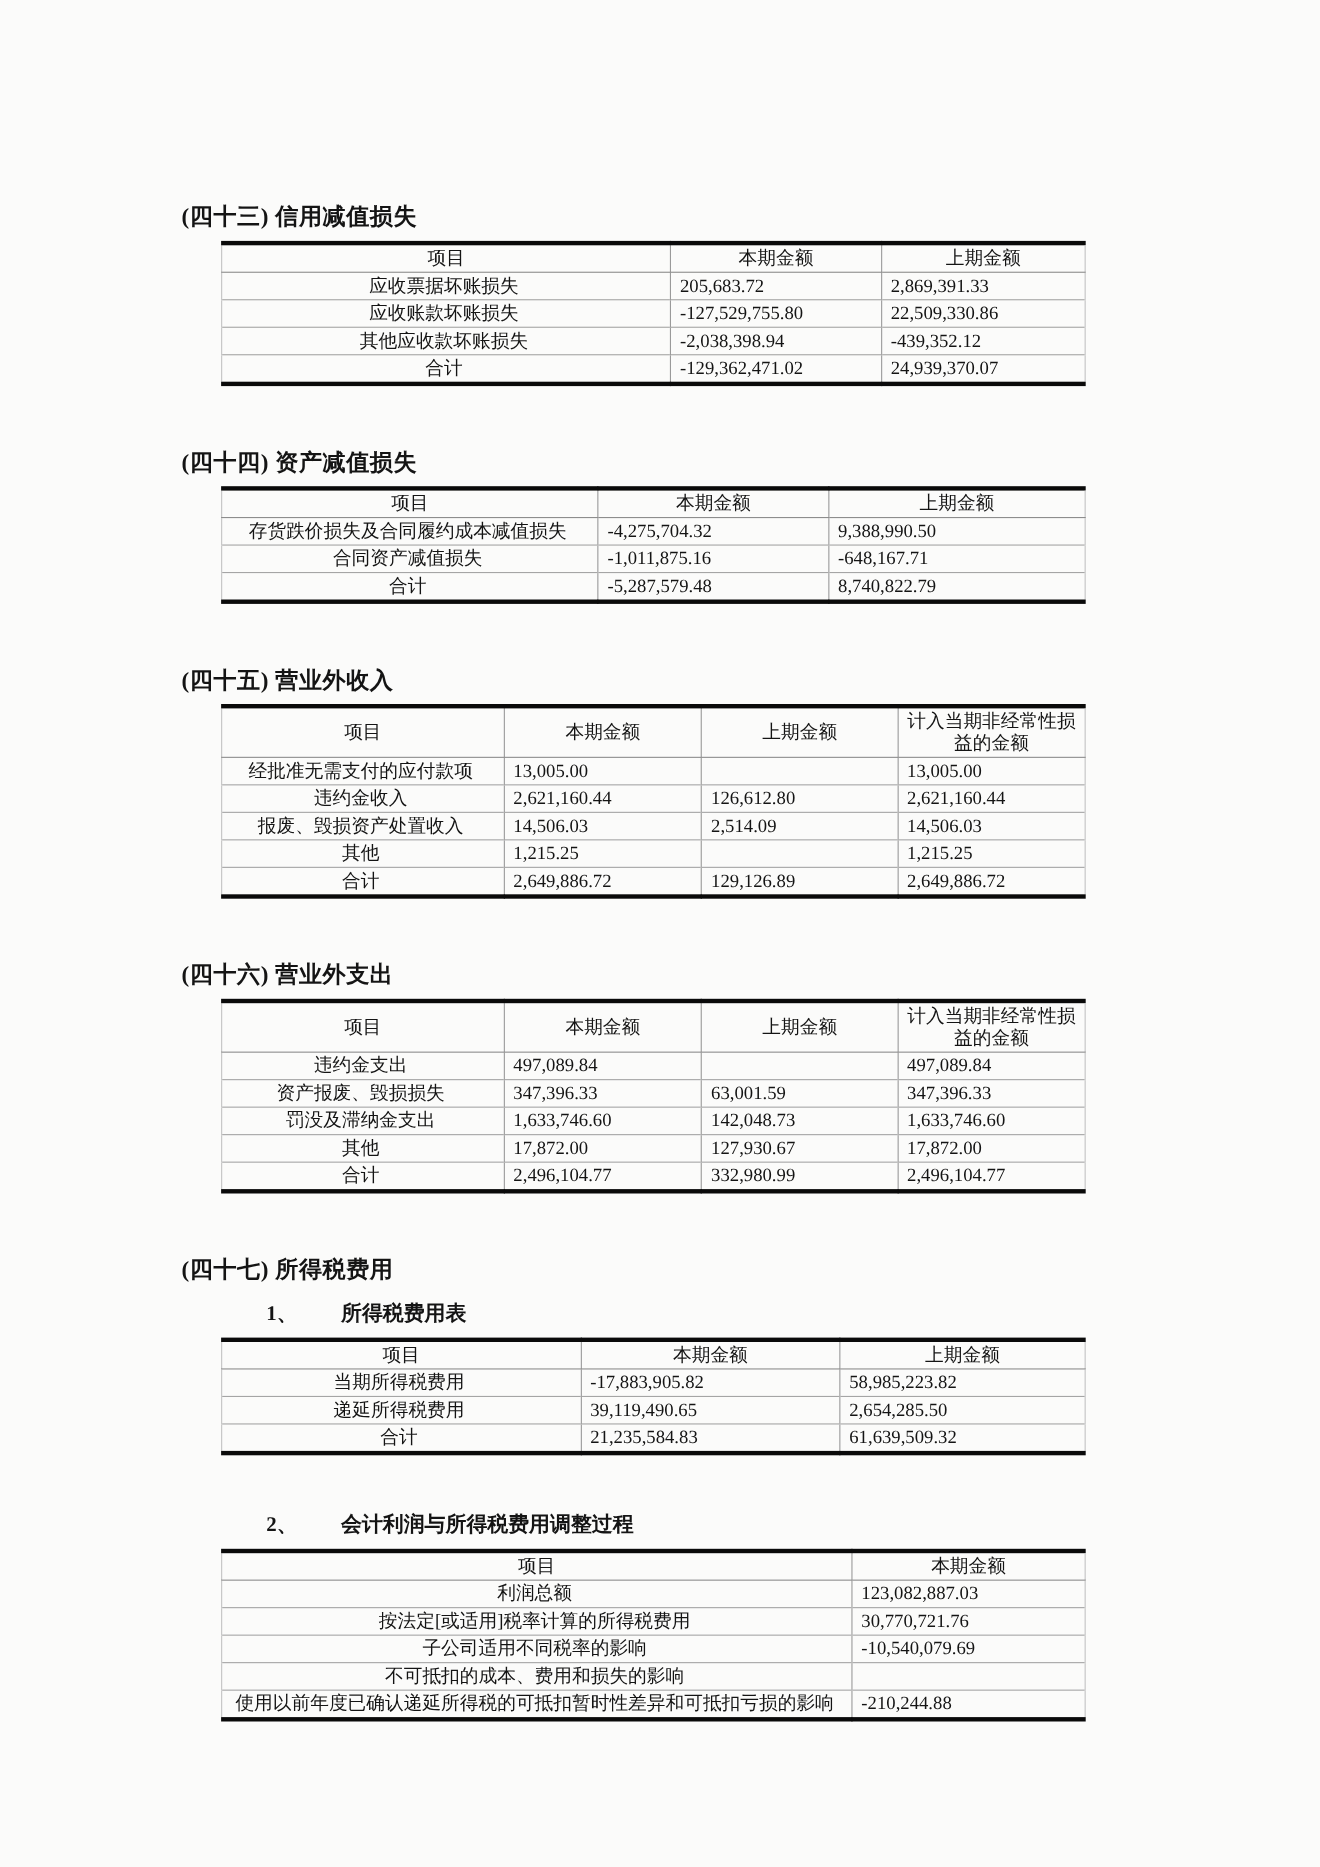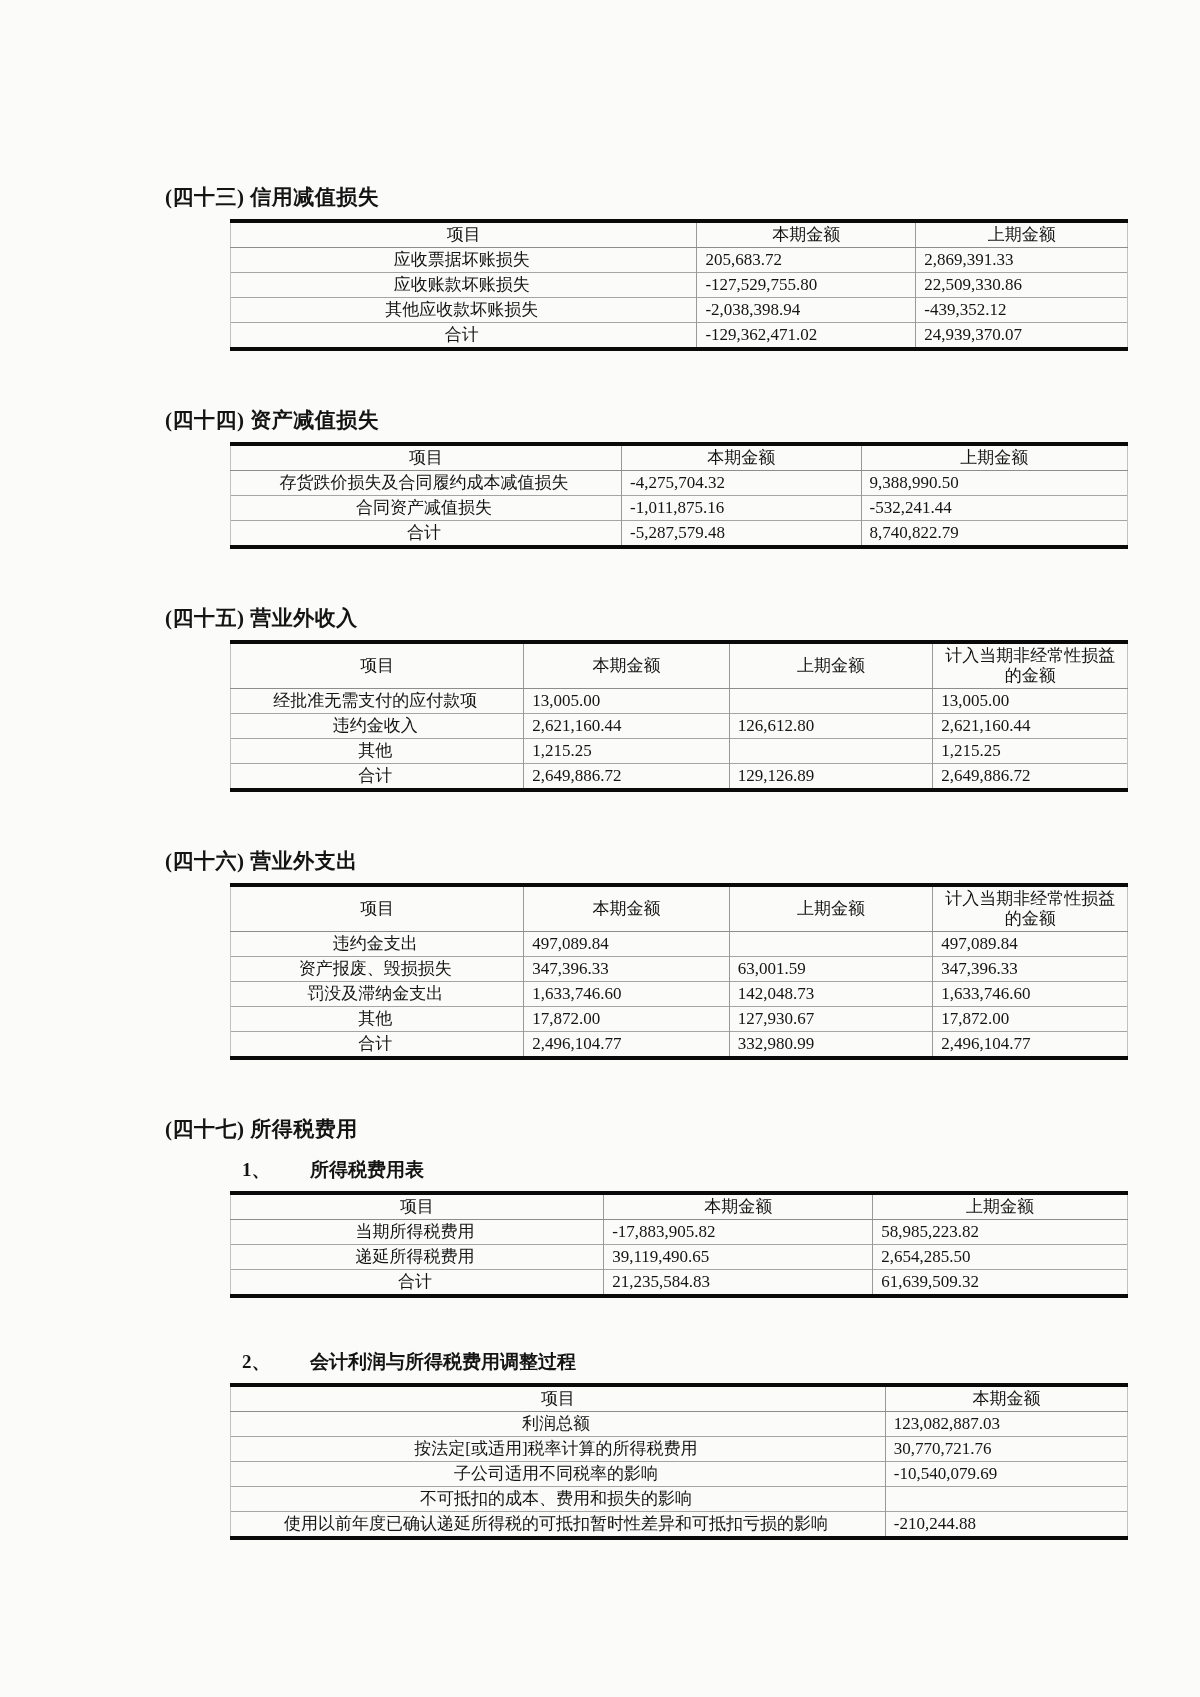--- a/index.html
+++ b/index.html
@@ -25,22 +25,22 @@
   h2.section-heading.first { margin-top: 0; }
   .sub-heading {
     display: flex;
     margin: 16px 0 9px 77px;
     font-size: 19px; font-weight: bold;
     line-height: 24px;
   }
   .sub-heading.gap-large { margin-top: 52px; }
   .sub-num { width: 68px; }
   table.fin-table {
-    width: 898px;
-    margin-left: 65px;
+    width: 786px;
+    margin-left: 36px;
     border-collapse: collapse;
     table-layout: fixed;
     font-size: 17px;
     border-top: 4px solid #0a0a0a;
     border-bottom: 4px solid #0a0a0a;
   }
   table.fin-table th, table.fin-table td {
     border-left: 1px solid #9a9a9a;
     border-right: 1px solid #9a9a9a;
     vertical-align: middle;
@@ -123,21 +123,21 @@
         </thead>
         <tbody>
           <tr>
             <td class="lbl">存货跌价损失及合同履约成本减值损失</td>
             <td class="num">-4,275,704.32</td>
             <td class="num">9,388,990.50</td>
           </tr>
           <tr>
             <td class="lbl">合同资产减值损失</td>
             <td class="num">-1,011,875.16</td>
-            <td class="num">-532,241.44</td>
+            <td class="num">-648,167.71</td>
           </tr>
           <tr>
             <td class="lbl total">合计</td>
             <td class="num">-5,287,579.48</td>
             <td class="num">8,740,822.79</td>
           </tr>
         </tbody>
       </table>
 
     <h2 class="section-heading">(四十五) 营业外收入</h2>
@@ -163,20 +163,26 @@
             <td class="num"></td>
             <td class="num">13,005.00</td>
           </tr>
           <tr>
             <td class="lbl">违约金收入</td>
             <td class="num">2,621,160.44</td>
             <td class="num">126,612.80</td>
             <td class="num">2,621,160.44</td>
           </tr>
           <tr>
+            <td class="lbl">报废、毁损资产处置收入</td>
+            <td class="num">14,506.03</td>
+            <td class="num">2,514.09</td>
+            <td class="num">14,506.03</td>
+          </tr>
+          <tr>
             <td class="lbl">其他</td>
             <td class="num">1,215.25</td>
             <td class="num"></td>
             <td class="num">1,215.25</td>
           </tr>
           <tr>
             <td class="lbl total">合计</td>
             <td class="num">2,649,886.72</td>
             <td class="num">129,126.89</td>
             <td class="num">2,649,886.72</td>

